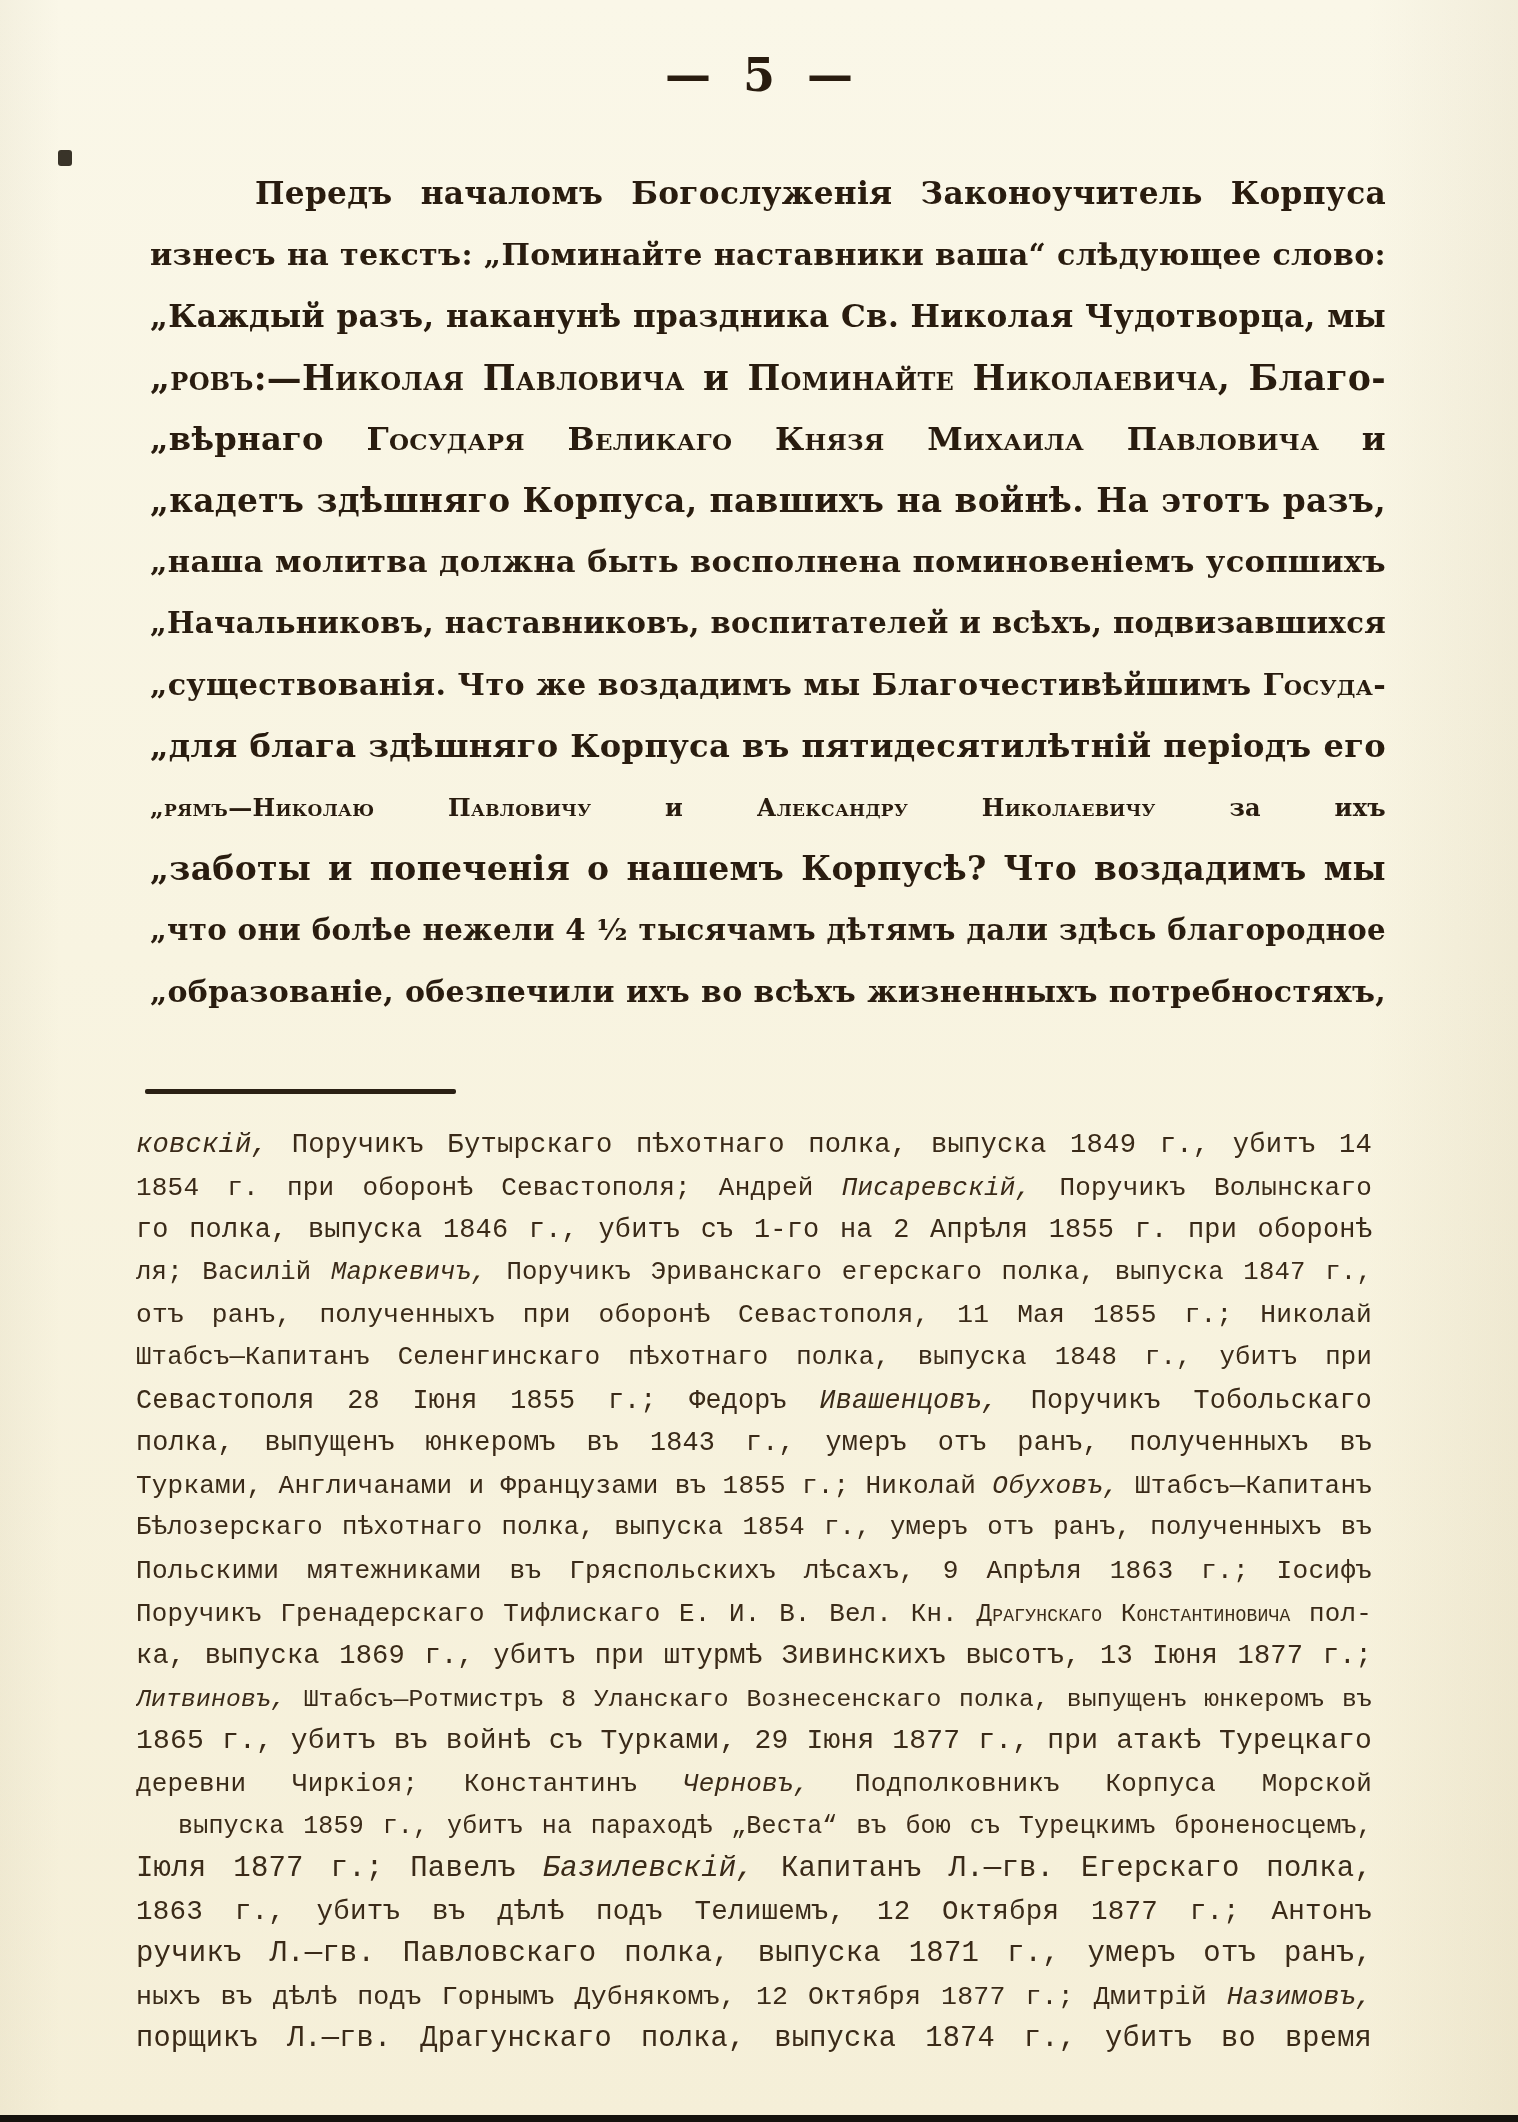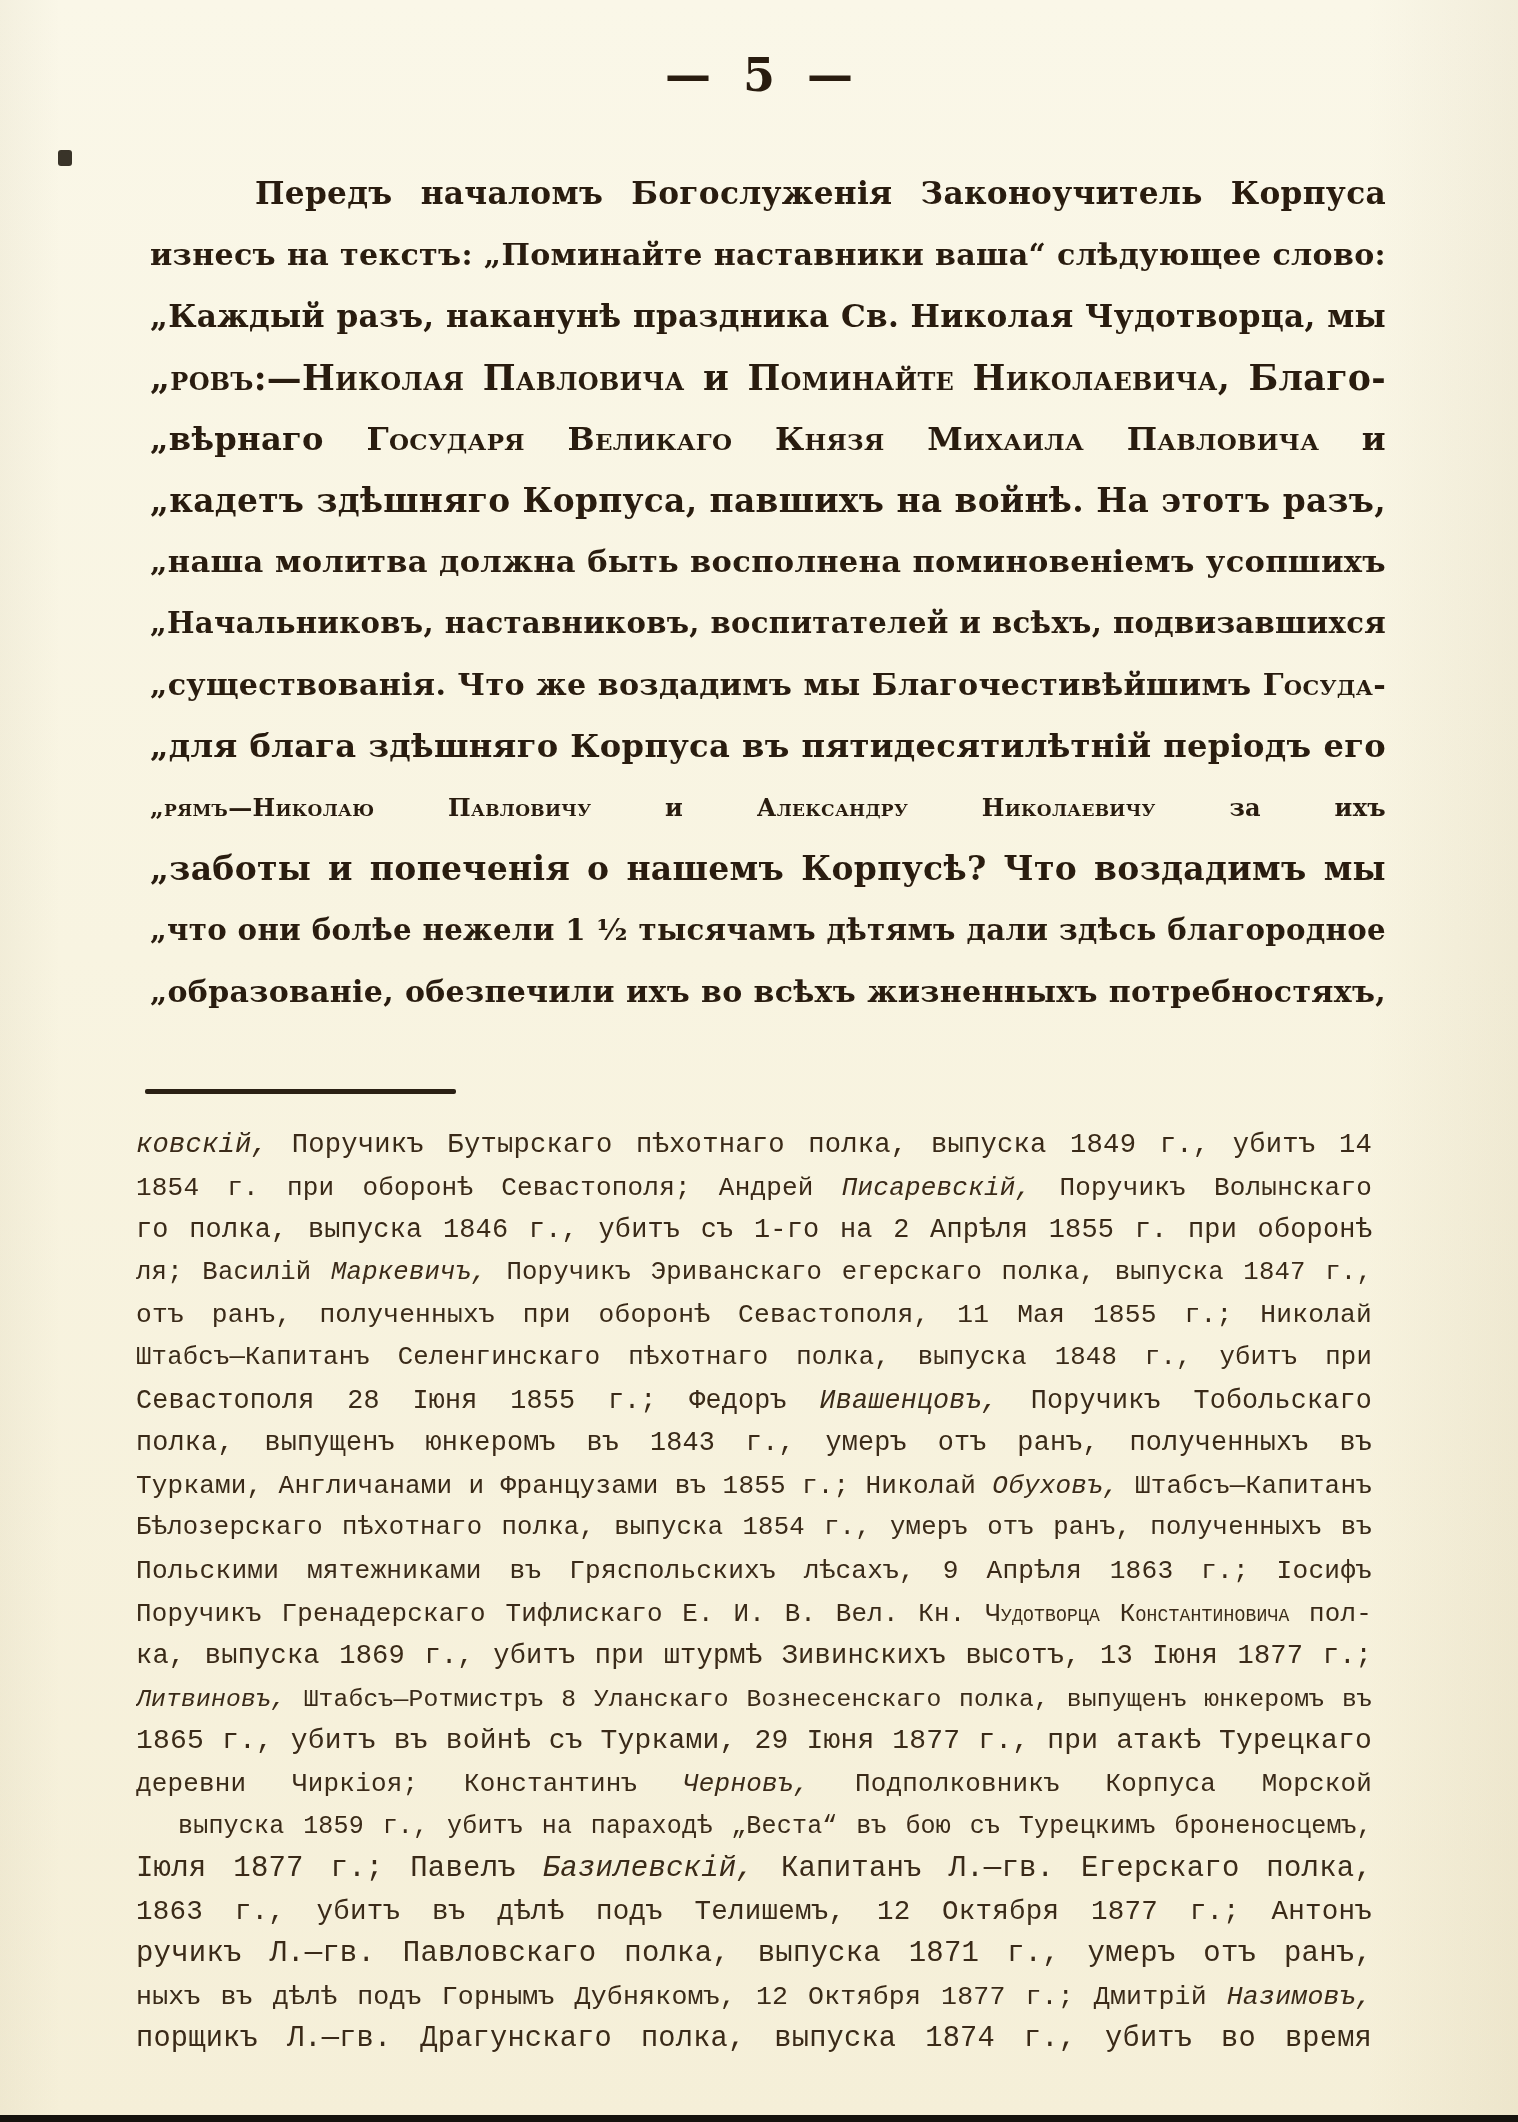--- a/index.html
+++ b/index.html
@@ -100,39 +100,39 @@
       <div class="text-line" style="font-size: 31.1443px;"><span>„Каждый разъ, наканунѣ праздника Св. Николая Чудотворца, мы</span></div>
       <div class="text-line" style="font-size: 34.7982px;"><span>„</span><span class="sc">ровъ</span><span>:—</span><span class="sc">Николая Павловича</span><span> и </span><span class="sc">Поминайте Николаевича</span><span>, Благо-</span></div>
       <div class="text-line" style="font-size: 32.1573px;"><span>„вѣрнаго </span><span class="sc">Государя Великаго Князя Михаила Павловича</span><span> и бывшихъ</span></div>
       <div class="text-line" style="font-size: 32.8486px;"><span>„кадетъ здѣшняго Корпуса, павшихъ на войнѣ. На этотъ разъ,</span></div>
       <div class="text-line" style="font-size: 30.5037px;"><span>„наша молитва должна быть восполнена поминовеніемъ усопшихъ</span></div>
       <div class="text-line" style="font-size: 29.146px;"><span>„Начальниковъ, наставниковъ, воспитателей и всѣхъ, подвизавшихся</span></div>
       <div class="text-line" style="font-size: 30.1751px;"><span>„существованія. Что же воздадимъ мы Благочестивѣйшимъ </span><span class="sc">Госуда-</span></div>
       <div class="text-line" style="font-size: 32.1778px;"><span>„для блага здѣшняго Корпуса въ пятидесятилѣтній періодъ его</span></div>
       <div class="text-line" style="font-size: 24px;"><span>„</span><span class="sc">рямъ</span><span>—</span><span class="sc">Николаю Павловичу</span><span> и </span><span class="sc">Александру Николаевичу</span><span> за ихъ</span></div>
       <div class="text-line" style="font-size: 33px;"><span>„заботы и попеченія о нашемъ Корпусѣ? Что воздадимъ мы за то,</span></div>
-      <div class="text-line" style="font-size: 29.2475px;"><span>„что они болѣе нежели 1 ¹⁄₂ тысячамъ дѣтямъ дали здѣсь благородное</span></div>
+      <div class="text-line" style="font-size: 29.2475px;"><span>„что они болѣе нежели 4 ¹⁄₂ тысячамъ дѣтямъ дали здѣсь благородное</span></div>
       <div class="text-line" style="font-size: 30.0135px;"><span>„образованіе, обезпечили ихъ во всѣхъ жизненныхъ потребностяхъ,</span></div>
     </div>
 
   <div class="footnote-rule"></div>
 
   <div class="footnote" id="footnote-lines">
       <div class="text-line" style="font-size: 27.2043px;"><span class="it">ковскій,</span><span> Поручикъ Бутырскаго пѣхотнаго полка, выпуска 1849 г., убитъ 14 Октября</span></div>
       <div class="text-line" style="font-size: 26.0137px;"><span>1854 г. при оборонѣ Севастополя; Андрей </span><span class="it">Писаревскій,</span><span> Поручикъ Волынскаго пѣхотна-</span></div>
       <div class="text-line" style="font-size: 26.9168px;"><span>го полка, выпуска 1846 г., убитъ съ 1-го на 2 Апрѣля 1855 г. при оборонѣ Севастопо-</span></div>
       <div class="text-line" style="font-size: 25.6581px;"><span>ля; Василій </span><span class="it">Маркевичъ,</span><span> Поручикъ Эриванскаго егерскаго полка, выпуска 1847 г., умеръ</span></div>
       <div class="text-line" style="font-size: 26.2627px;"><span>отъ ранъ, полученныхъ при оборонѣ Севастополя, 11 Мая 1855 г.; Николай </span><span class="it">Федотовъ,</span></div>
       <div class="text-line" style="font-size: 25.6581px;"><span>Штабсъ—Капитанъ Селенгинскаго пѣхотнаго полка, выпуска 1848 г., убитъ при оборонѣ</span></div>
       <div class="text-line" style="font-size: 26.7352px;"><span>Севастополя 28 Іюня 1855 г.; Федоръ </span><span class="it">Ивашенцовъ,</span><span> Поручикъ Тобольскаго пѣхотнаго</span></div>
       <div class="text-line" style="font-size: 26.8156px;"><span>полка, выпущенъ юнкеромъ въ 1843 г., умеръ отъ ранъ, полученныхъ въ сраженіи съ</span></div>
       <div class="text-line" style="font-size: 26.0137px;"><span>Турками, Англичанами и Французами въ 1855 г.; Николай </span><span class="it">Обуховъ,</span><span> Штабсъ—Капитанъ</span></div>
       <div class="text-line" style="font-size: 25.6212px;"><span>Бѣлозерскаго пѣхотнаго полка, выпуска 1854 г., умеръ отъ ранъ, полученныхъ въ бою съ</span></div>
       <div class="text-line" style="font-size: 26.1664px;"><span>Польскими мятежниками въ Гряспольскихъ лѣсахъ, 9 Апрѣля 1863 г.; Іосифъ </span><span class="it">Ясовичъ,</span></div>
-      <div class="text-line" style="font-size: 25.8628px;"><span>Поручикъ Гренадерскаго Тифлискаго Е. И. В. Вел. Кн. </span><span class="sc">Чудотворца Константиновича</span><span> пол-</span></div>
+      <div class="text-line" style="font-size: 25.8628px;"><span>Поручикъ Гренадерскаго Тифлискаго Е. И. В. Вел. Кн. </span><span class="sc">Драгунскаго Константиновича</span><span> пол-</span></div>
       <div class="text-line" style="font-size: 27.0598px;"><span>ка, выпуска 1869 г., убитъ при штурмѣ Зивинскихъ высотъ, 13 Іюня 1877 г.; Василій</span></div>
       <div class="text-line" style="font-size: 24.6644px;"><span class="it">Литвиновъ,</span><span> Штабсъ—Ротмистръ 8 Уланскаго Вознесенскаго полка, выпущенъ юнкеромъ въ</span></div>
       <div class="text-line" style="font-size: 27.9943px;"><span>1865 г., убитъ въ войнѣ съ Турками, 29 Іюня 1877 г., при атакѣ Турецкаго обоза у</span></div>
       <div class="text-line" style="font-size: 25.938px;"><span>деревни Чиркіоя; Константинъ </span><span class="it">Черновъ,</span><span> Подполковникъ Корпуса Морской Артиллеріи,</span></div>
       <div class="text-line" style="font-size: 25px; margin-left: 42px;"><span>выпуска 1859 г., убитъ на параходѣ „Веста“ въ бою съ Турецкимъ броненосцемъ, 11</span></div>
       <div class="text-line" style=""><span>Іюля 1877 г.; Павелъ </span><span class="it">Базилевскій,</span><span> Капитанъ Л.—гв. Егерскаго полка, выпуска</span></div>
       <div class="text-line" style="font-size: 27.5617px;"><span>1863 г., убитъ въ дѣлѣ подъ Телишемъ, 12 Октября 1877 г.; Антонъ </span><span class="it">Витгантъ,</span><span> По-</span></div>
       <div class="text-line" style=""><span>ручикъ Л.—гв. Павловскаго полка, выпуска 1871 г., умеръ отъ ранъ, получен-</span></div>
       <div class="text-line" style="font-size: 26.5758px;"><span>ныхъ въ дѣлѣ подъ Горнымъ Дубнякомъ, 12 Октября 1877 г.; Дмитрій </span><span class="it">Назимовъ,</span><span> Пра-</span></div>
       <div class="text-line" style="font-size: 28.6925px;"><span>порщикъ Л.—гв. Драгунскаго полка, выпуска 1874 г., убитъ во время рекогнос-</span></div>

